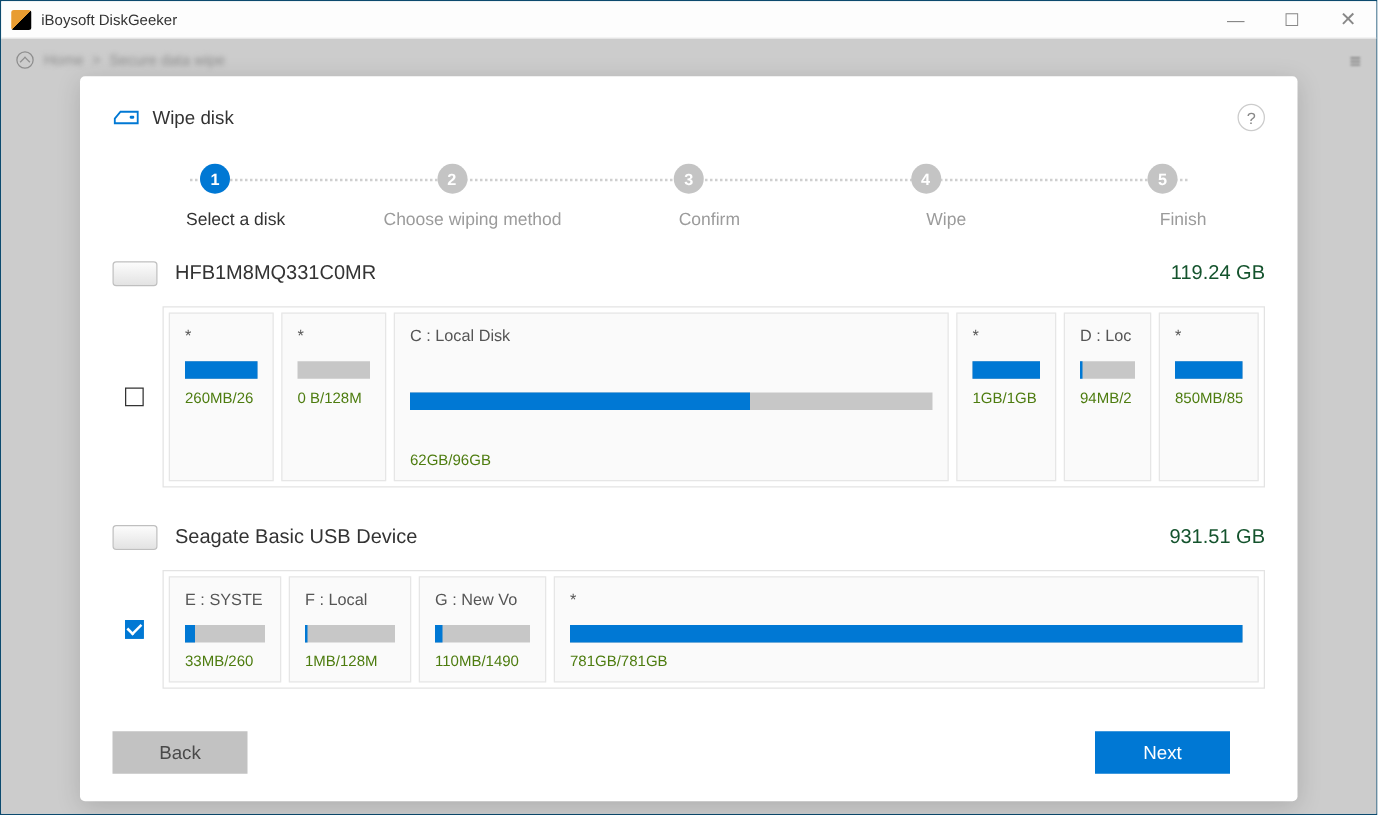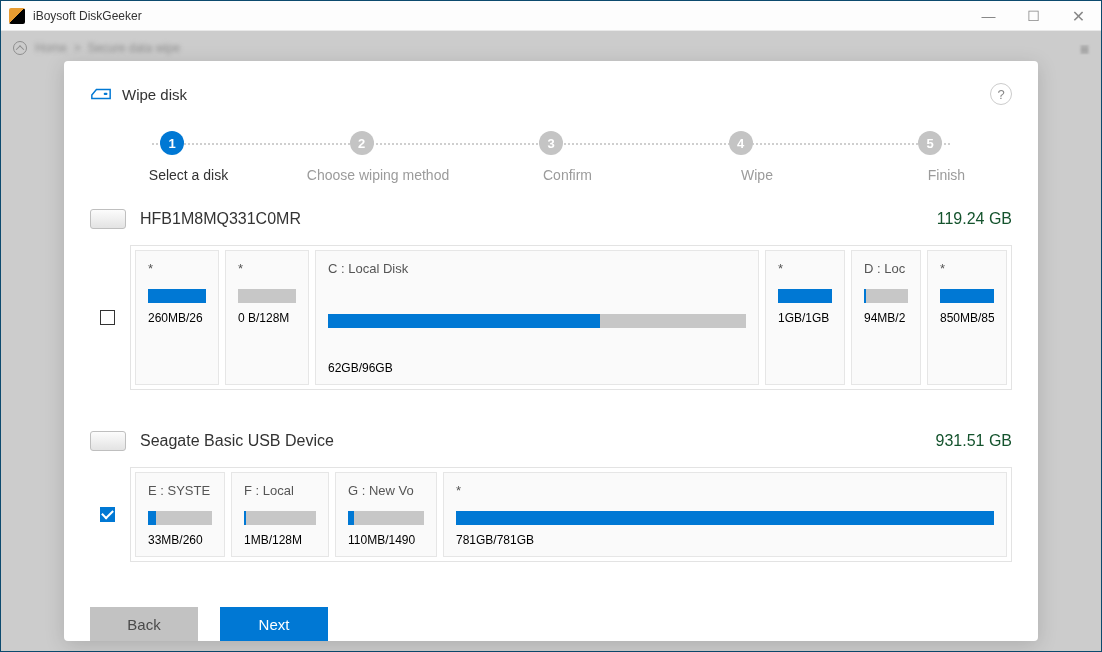--- a/index.html
+++ b/index.html
@@ -26,38 +26,38 @@
   .dlg-title { font-size:15px; color:#333; }
   .help-btn { margin-left:auto; width:22px; height:22px; border:1px solid #ccc; border-radius:50%; display:flex; align-items:center; justify-content:center; color:#888; font-size:13px;}
   .stepper { margin:26px 22px 26px 22px; position:relative; display:flex; justify-content:space-between; align-items:flex-start;}
   .stepper::before { content:""; position:absolute; top:12px; left:40px; right:40px; border-top:2px dotted #cfcfcf;}
   .step { position:relative; display:flex; flex-direction:column; align-items:center; width:120px; z-index:1;}
   .step-circle { width:24px; height:24px; border-radius:50%; background:#c4c4c4; color:#fff; display:flex; align-items:center; justify-content:center; font-size:13px; font-weight:600;}
   .step.active .step-circle { background:#0078d4; }
   .step-label { margin-top:12px; font-size:14px; color:#9b9b9b; white-space:nowrap;margin-left:33px;}
   .step.active .step-label { color:#333; }
   .disks { flex:1; }
-  .disk-block { margin-bottom:41px; }
+  .disk-block { margin-bottom:30px; }
   .disk-head { display:flex; align-items:center; gap:14px; margin-bottom:16px;}
   .drive-icon { width:36px; height:20px; border:1px solid #bfbfbf; border-radius:3px; background:linear-gradient(#fcfcfc,#e3e3e3);}
   .disk-name { font-size:16px; color:#333; }
   .disk-size { margin-left:auto; font-size:16px; color:#14532d; }
   .disk-row { display:flex; align-items:stretch; gap:6px; }
   .disk-check { width:34px; display:flex; align-items:center; justify-content:center; }
   .chk { width:15px; height:15px; border:1.5px solid #333; display:flex; align-items:center; justify-content:center;}
   .chk.checked { border-color:#0078d4; background:#0078d4; }
   .chk.checked::after { content:""; width:5px; height:9px; border-right:2px solid #fff; border-bottom:2px solid #fff; transform:rotate(45deg) translate(-1px,-1px);}
   .parts { flex:1; display:flex; gap:6px; border:1px solid #e3e3e3; padding:4px;}
   .part { border:1px solid #e6e6e6; background:#fafafa; display:flex; flex-direction:column; padding:10px 12px 8px 12px; min-width:0;}
   .part.grow { }
   .p-title { font-size:13px; color:#555; white-space:nowrap; overflow:hidden; height:18px;}
   .p-bar-wrap { height:14px; background:#c7c7c7; margin:10px 0 8px 0; position:relative;}
   .p-bar-fill { position:absolute; left:0; top:0; bottom:0; background:#0078d4;}
-  .p-caption { font-size:12px; color:#000000; white-space:nowrap; overflow:hidden; height:15px;}
-  .footer { display:flex; justify-content:flex-start; gap:22px; padding:4px 28px 6px 0;}
+  .p-caption { font-size:12px; color:#4d7c0f; white-space:nowrap; overflow:hidden; height:15px;}
+  .footer { display:flex; justify-content:space-between; gap:22px; padding:4px 28px 6px 0;}
   .btn { width:108px; height:34px; border:none; font-size:15px; display:flex; align-items:center; justify-content:center; cursor:pointer;}
   .btn.back { background:#c2c2c2; color:#4a4a4a; }
   .btn.next { background:#0078d4; color:#fff; }
 </style>
 </head>
 <body>
 
 <div class="window">
   <div class="titlebar">
     <div class="app-icon"></div>

